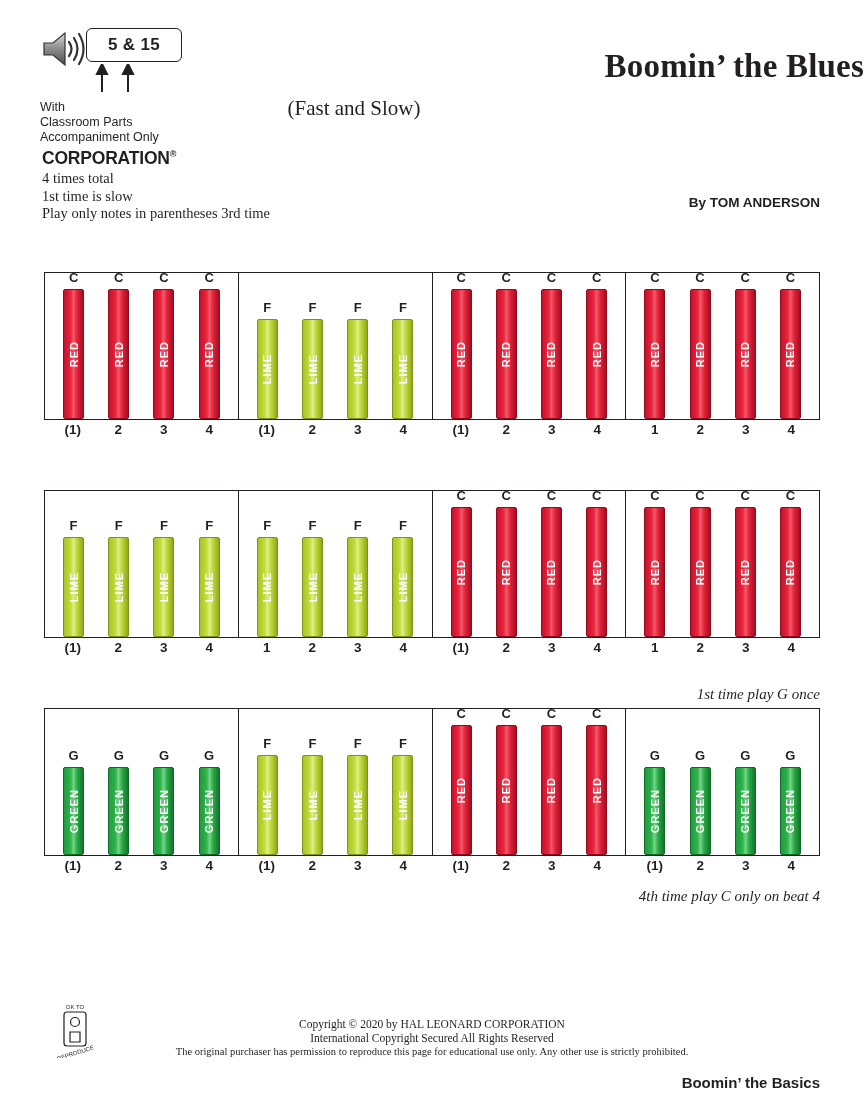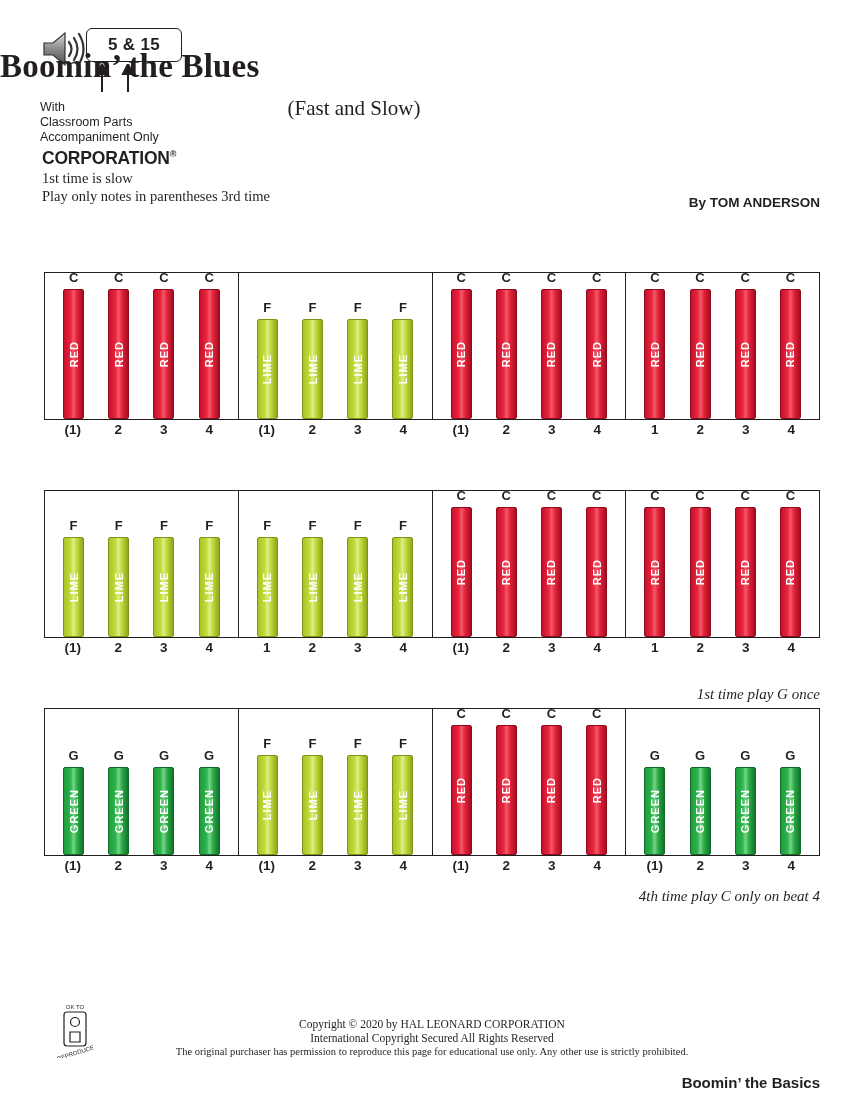--- a/index.html
+++ b/index.html
@@ -73,21 +73,21 @@
     color: #231f20;
     width: 190px;
   }
 
   
   .title {
     position: absolute;
     left: 0;
     top: 48px;
     width: 864px;
-    text-align: left;
+    text-align: right;
     font-family: "Liberation Serif", serif;
     font-size: 33px;
     font-weight: bold;
     color: #231f20;
     letter-spacing: 0.2px;
   }
   .subtitle {
     position: absolute;
     left: 0;
     top: 96px;
@@ -311,20 +311,21 @@
       <div>Classroom Parts</div>
       <div>Accompaniment Only</div>
     </div>
   </div>
 
   <div class="title">Boomin’ the Blues</div>
   <div class="subtitle">(Fast and Slow)</div>
 
   <div class="instr">
     <div class="brand"><span>CORPORATION</span><sup>®</sup></div>
+    <div class="line">4 times total</div>
     <div class="line">1st time is slow</div>
     <div class="line">Play only notes in parentheses 3rd time</div>
   </div>
 
   <div class="byline">By TOM ANDERSON</div>
 
   <div id="systems-host">
       <div class="system" style="top: 272px;">
         <div class="staff">
           <div class="measure">

